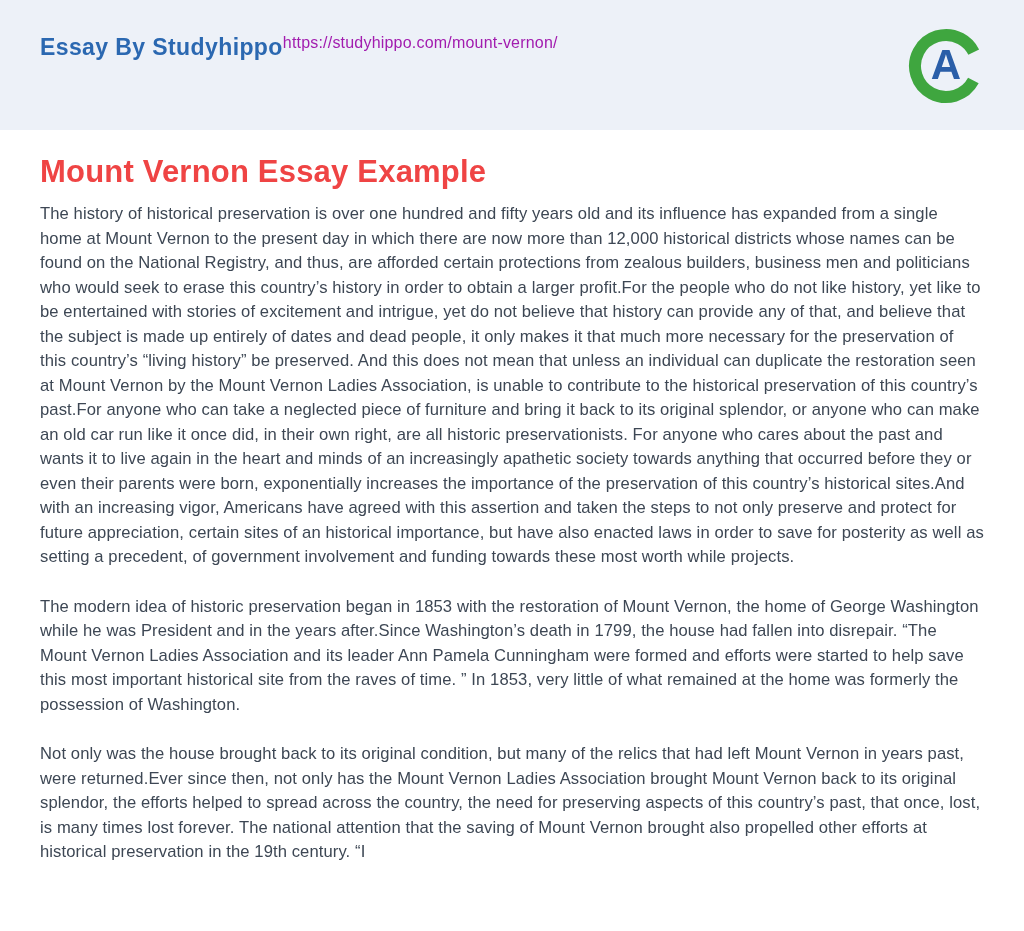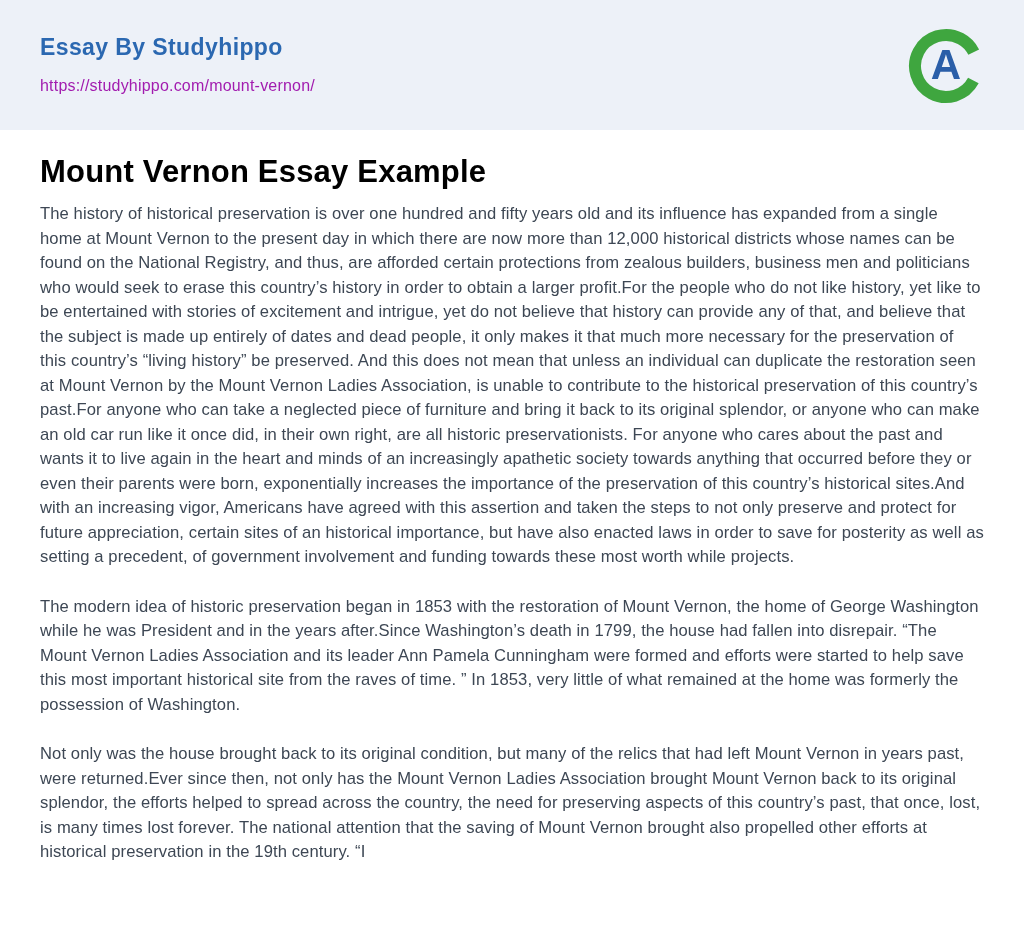--- a/index.html
+++ b/index.html
@@ -18,21 +18,21 @@
   }
   
   .page-header {
     background: #edf1f8;
     padding: 34px 40px 26px 40px;
     display: flex;
     justify-content: space-between;
     align-items: flex-start;
     min-height: 128px;
   }
-  .header-text { display: flex; flex-direction: column; }
+  .header-text { display: flex; }
   .site-title {
     margin: 0 0 16px 0;
     font-size: 23px;
     font-weight: 700;
     letter-spacing: 0.4px;
     color: #2b68b1;
   }
   .page-url {
     font-size: 16px;
     color: #a21caf;
@@ -62,21 +62,21 @@
   }
   
   .content {
     padding: 24px 40px 0 40px;
   }
   .essay-title {
     margin: 0 0 12px 0;
     font-size: 31px;
     font-weight: 800;
     letter-spacing: 0.2px;
-    color: #000000;
+    color: #ef4444;
   }
   .essay-paragraph {
     margin: 12px 0 25px 0;
     font-size: 16.6px;
     line-height: 24.5px;
     letter-spacing: 0.1px;
     color: #3d4754;
     text-align: left;
   }
 </style>

